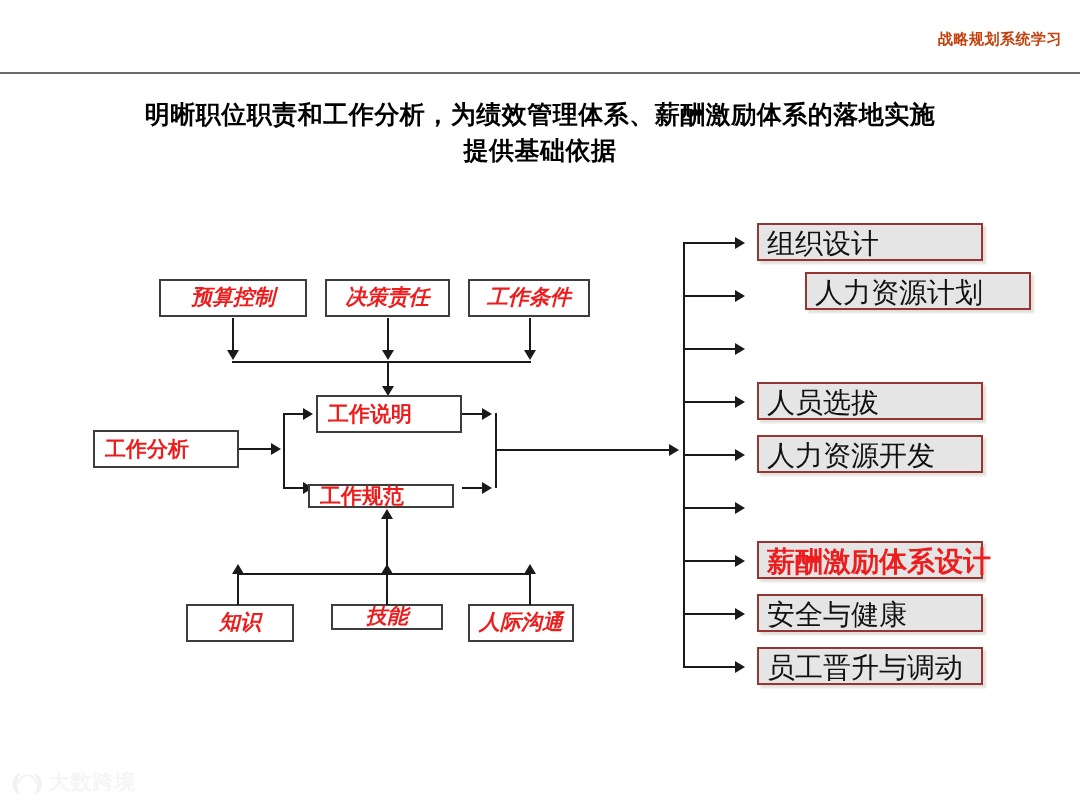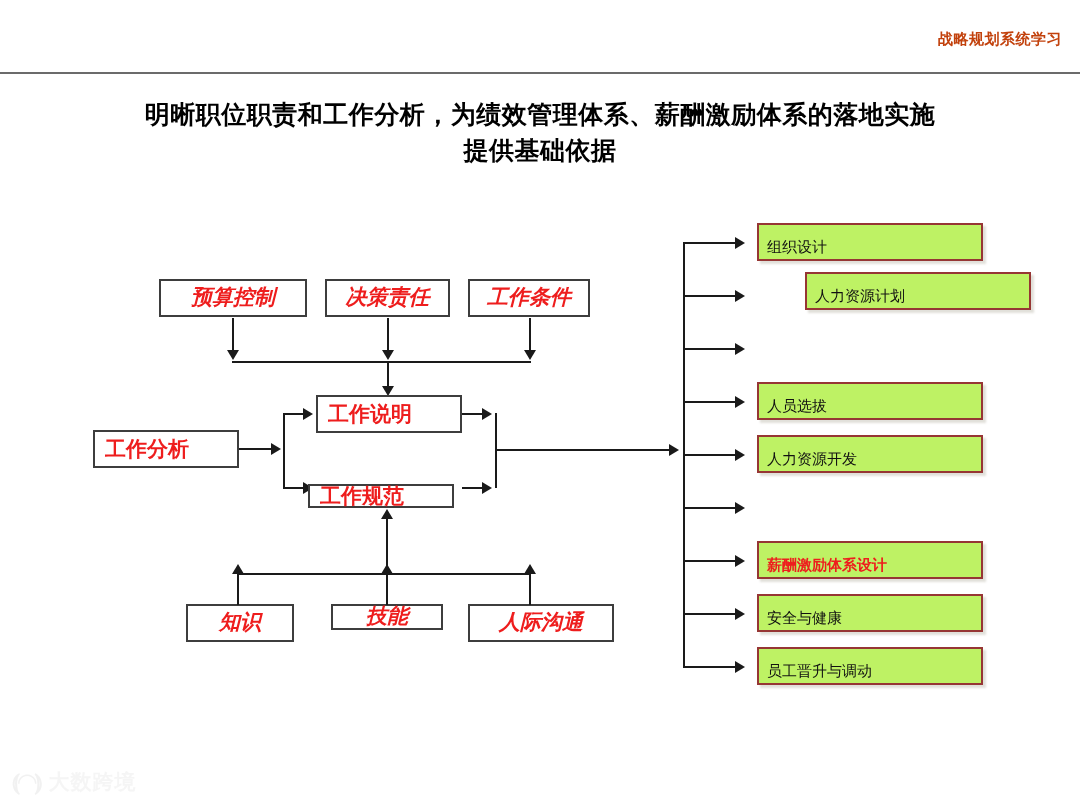--- a/index.html
+++ b/index.html
@@ -43,24 +43,24 @@
     white-space:nowrap;
   }
   .node.center{justify-content:center;font-style:italic;}
   .node.center span{padding-bottom:2px;}
   .node .lbl{padding:0 10px;}
 
   
   .item{
     position:absolute;box-sizing:border-box;
     width:226px;height:38px;left:757px;
-    background:#bef264;
+    background:#e5e5e5;
     border:2px solid #963634;
-    display:flex;align-items:flex-end;
-    font-size:15px;color:#111111;
+    display:flex;align-items:flex-start;
+    font-size:28px;color:#111111;
     white-space:nowrap;
     box-shadow:3px 3px 2px rgba(170,165,150,.35);
   }
   .item.red{color:#ee1d1d;font-weight:bold;}
   .item .lbl{padding:0 8px 2px 8px;}
 
   
   .ln{position:absolute;background:#1a1a1a;}
   .h{height:2px;}
   .v{width:2px;}
@@ -151,21 +151,21 @@
 
   <div class="ln h" style="left:495px;top:449px;width:176px;"></div>
   <div class="arrow right" style="left:669px;top:444px;"></div>
 
   <div class="node center" style="left:186px;top:604px;width:108px;height:38px;">
     <span class="lbl">知识</span>
   </div>
   <div class="node center" style="left:331px;top:604px;width:112px;height:26px;">
     <span class="lbl">技能</span>
   </div>
-  <div class="node center" style="left:468px;top:604px;width:146px;height:38px;">
+  <div class="node center" style="left:468px;top:604px;width:106px;height:38px;">
     <span class="lbl">人际沟通</span>
   </div>
 
   <div class="ln v" style="left:237px;top:574px;height:31px;"></div>
   <div class="arrow up" style="left:232px;top:564px;"></div>
 
   <div class="ln v" style="left:386px;top:574px;height:31px;"></div>
   <div class="arrow up" style="left:381px;top:564px;"></div>
 
   <div class="ln v" style="left:529px;top:574px;height:31px;"></div>

